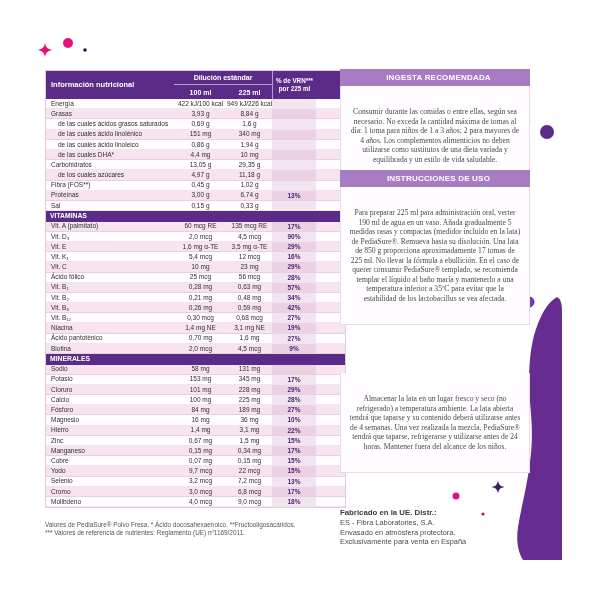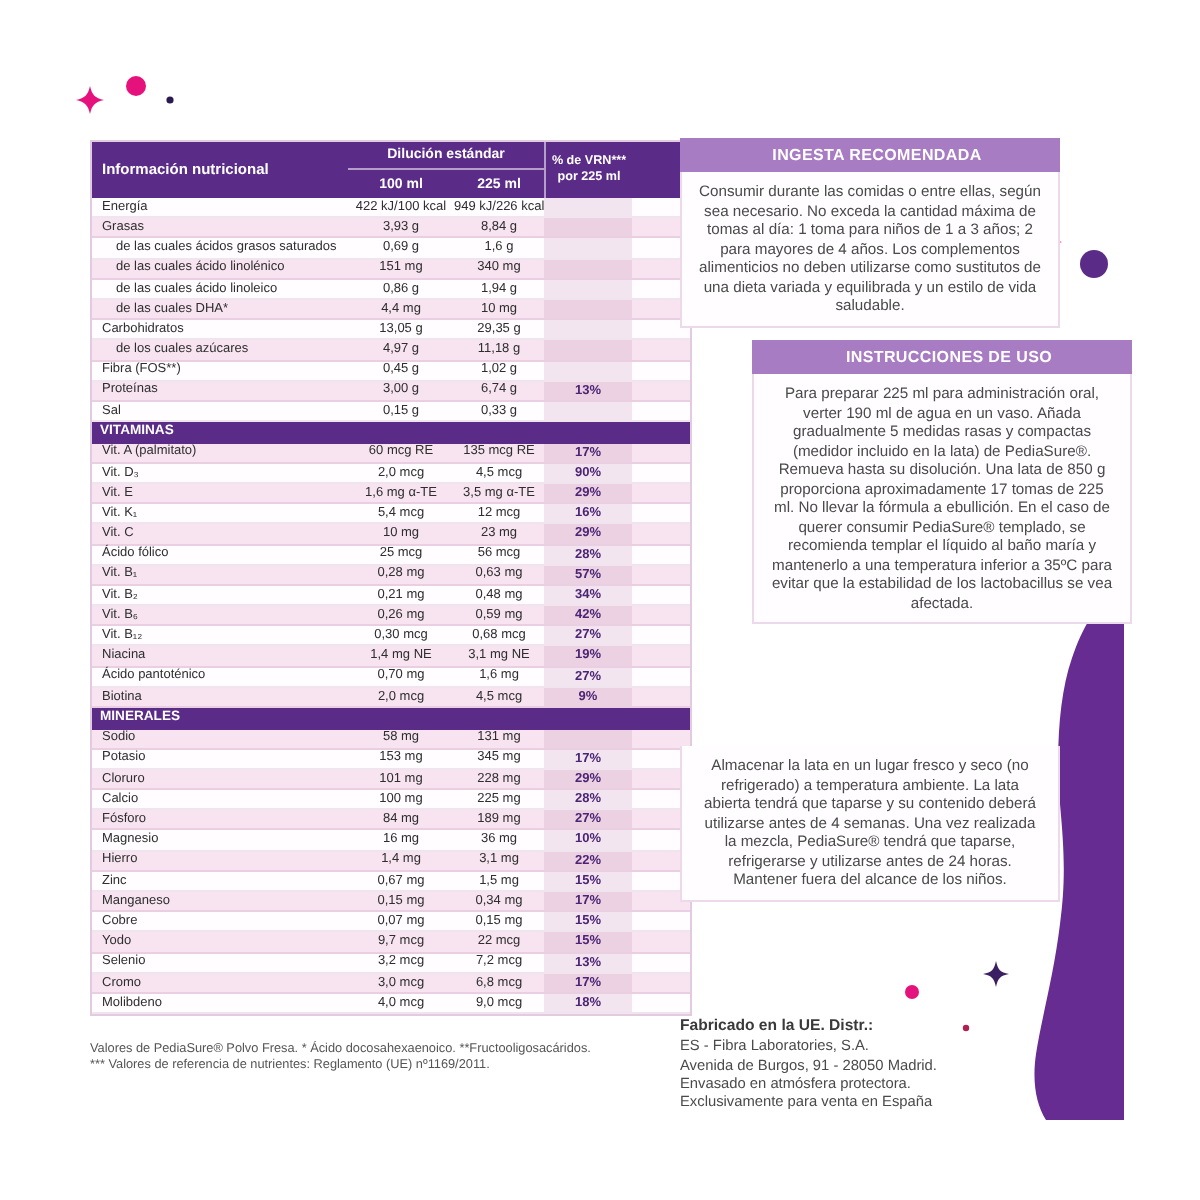--- a/index.html
+++ b/index.html
@@ -33,23 +33,23 @@
   .c-val.c225{width:45px;}
   .c-pct{width:44px;text-align:center;font-weight:bold;color:var(--pct-text);
          background:rgba(186,120,170,.18);height:100%;line-height:10.2px;}
 
   .footnotes{position:absolute;left:45px;top:521px;width:320px;font-size:6.4px;line-height:8px;color:#555;}
 
   
   .rsection{position:absolute;left:340px;width:190px;text-align:center;}
   .rs-bar{height:17px;line-height:17px;background:var(--lilac);color:#fff;font-size:8px;
           font-weight:bold;padding-left:7px;letter-spacing:.2px;box-sizing:border-box;}
-  .rs-box{border:1px solid #ecd9ea;border-top:none;background:#fffdff;padding:5px 8px;
-          font-size:7.6px;line-height:9.5px;color:#4a4a4a;}
-  .s1{top:69px;} .s2{top:170px;margin-left:36px;} .s3{top:315px;} .s4{top:373px;}
+  .rs-box{border:1px solid #ecd9ea;border-top:none;background:#fffdff;padding:21px 8px;
+          font-size:7.6px;line-height:9.5px;color:#4a4a4a;font-family:Liberation Serif, serif;}
+  .s1{top:69px;} .s2{top:170px;} .s3{top:315px;} .s4{top:373px;}
 
   .dist{position:absolute;left:340px;top:508px;width:200px;font-size:7.4px;line-height:9.3px;color:#4a4a4a;}
   .dist-title{font-weight:bold;font-size:7.8px;color:#3a3a3a;margin-bottom:1px;}
 </style>
 </head>
 <body>
 
 <div class="canvas">
 
   <svg class="decor" width="600" height="600" viewBox="0 0 600 600">
@@ -331,18 +331,17 @@
     <div class="rs-bar">INSTRUCCIONES DE USO</div>
     <div class="rs-box">Para preparar 225 ml para administración oral, verter 190 ml de agua en un vaso. Añada gradualmente 5 medidas rasas y compactas (medidor incluido en la lata) de PediaSure®. Remueva hasta su disolución. Una lata de 850 g proporciona aproximadamente 17 tomas de 225 ml. No llevar la fórmula a ebullición. En el caso de querer consumir PediaSure® templado, se recomienda templar el líquido al baño maría y mantenerlo a una temperatura inferior a 35ºC para evitar que la estabilidad de los lactobacillus se vea afectada.</div>
   </div>
   <div class="rsection s4">
     <div class="rs-box">Almacenar la lata en un lugar fresco y seco (no refrigerado) a temperatura ambiente. La lata abierta tendrá que taparse y su contenido deberá utilizarse antes de 4 semanas. Una vez realizada la mezcla, PediaSure® tendrá que taparse, refrigerarse y utilizarse antes de 24 horas. Mantener fuera del alcance de los niños.</div>
   </div>
 
   <div class="dist">
     <div class="dist-title">Fabricado en la UE. Distr.:</div>
     <div>ES - Fibra Laboratories, S.A.</div>
-    <div>Avenida de Burgos, 91 - 28050 Madrid.</div>
     <div>Envasado en atmósfera protectora.</div>
     <div>Exclusivamente para venta en España</div>
   </div>
 
 </div>
 
 </body></html>

